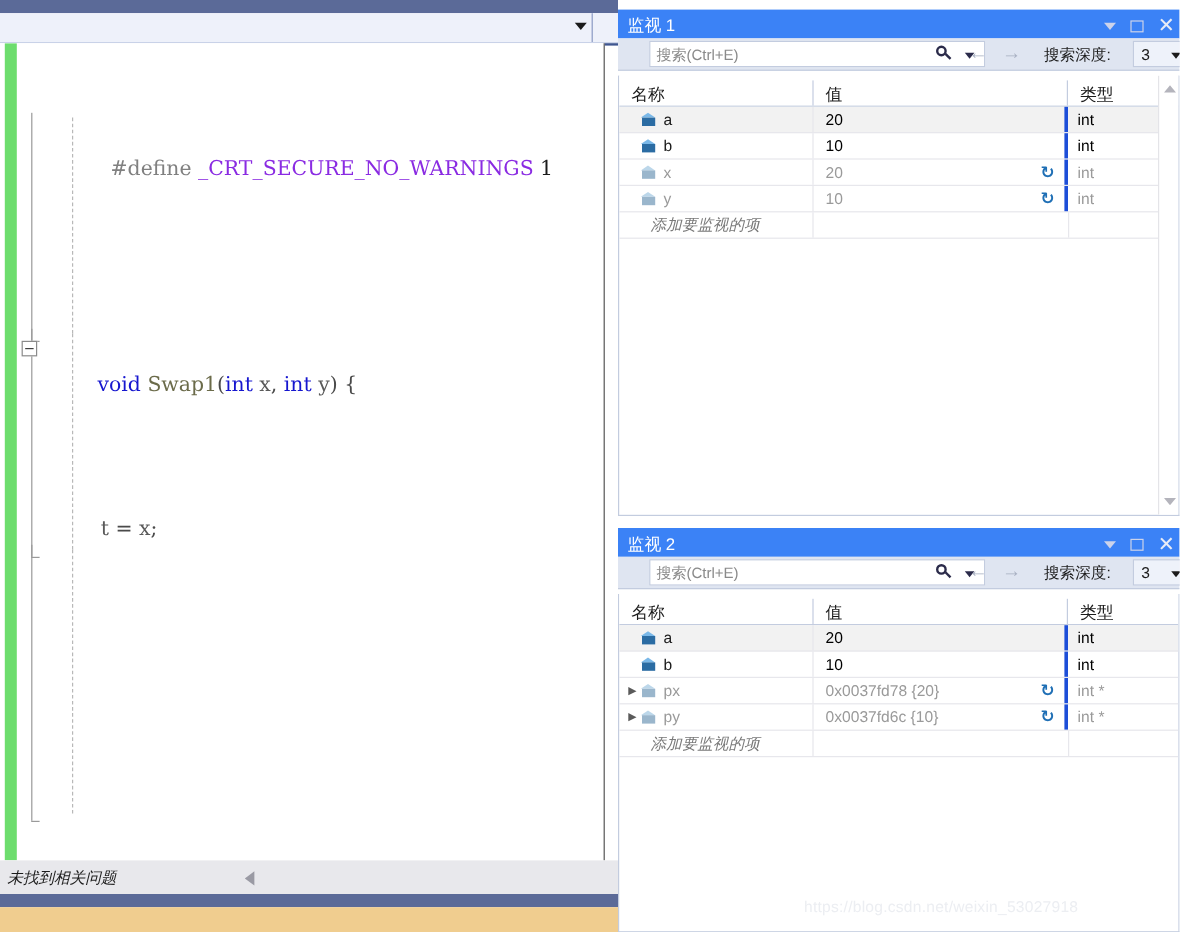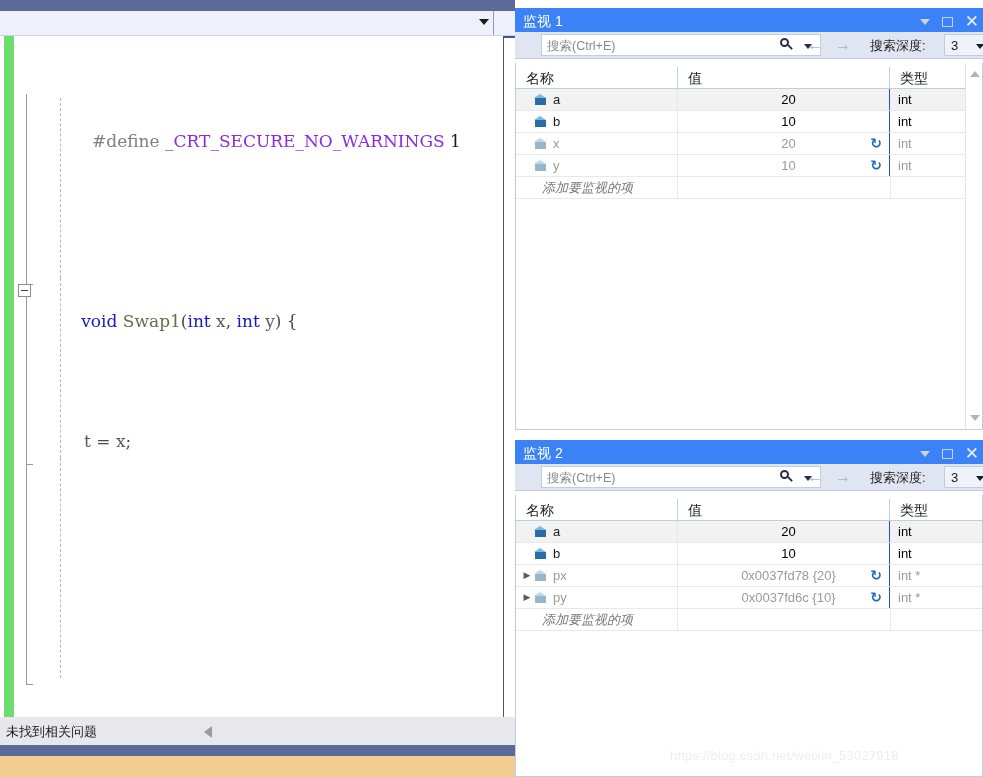--- a/index.html
+++ b/index.html
@@ -45,21 +45,21 @@
   .fold:after{content:"";position:absolute;left:2px;top:5px;width:7px;height:1px;background:#404040;}
   .vline{position:absolute;left:26px;width:1px;background:#9a9a9a;}
   .dline{position:absolute;left:60px;width:0;border-left:1px dashed #b8b8b8;}
   .lelbow{position:absolute;left:26px;width:7px;height:1px;background:#9a9a9a;}
 
   
   .editor-sb{position:absolute;left:503px;top:36px;width:12px;height:681px;background:#fff;border-left:1px solid #555;}
   .editor-sb .thumb{position:absolute;left:0;top:0;width:12px;height:2px;background:#3f5691;}
 
   
-  .errbar{position:absolute;left:0;top:717px;width:515px;height:28px;background:#e8e8ec;}
+  .errbar{position:absolute;left:0;top:717px;width:515px;height:28px;background:#e8e8ec;font-style:italic;}
   .errbar .txt{position:absolute;left:6px;top:6px;font-size:13px;color:#1b1b1b;}
   .errbar .lefttri{position:absolute;left:204px;top:9px;width:0;height:0;
         border-top:6px solid transparent;border-bottom:6px solid transparent;border-right:8px solid #9a9aa4;}
   .bluebar{position:absolute;left:0;top:745px;width:515px;height:11px;background:#5b6a98;}
   .goldbar{position:absolute;left:0;top:756px;width:515px;height:21px;background:#f0cd8f;}
 
   
   .watch{position:absolute;background:#fff;}
   .watch-title{height:24px;background:#3b82f6;color:#fff;position:relative;}
   .watch-title .t{position:absolute;left:8px;top:5px;font-size:14px;color:#fff;}
@@ -93,21 +93,21 @@
   .gh{font-size:14px;color:#1b1b1b;padding:3px 0 0 10px;box-sizing:border-box;
       border-right:1px solid #c3ccdf;}
   .c-name{width:162px;}
   .c-val{width:212px;}
   .c-type{width:66px;border-right:none;}
   .grow{display:flex;height:21px;align-items:center;border-bottom:1px solid #e7e7ec;font-size:13px;}
   .grow.sel{background:#f2f2f2;}
   .gc-name{width:162px;display:flex;align-items:center;box-sizing:border-box;padding-left:4px;
            border-right:1px solid #e7e7ec;height:21px;}
   .gc-val{width:212px;box-sizing:border-box;padding-left:10px;position:relative;height:21px;
-          border-right:1px solid #1d4ed8;line-height:21px;text-align:center;}
+          border-right:3px solid #1d4ed8;line-height:21px;}
   .gc-type{width:66px;box-sizing:border-box;padding-left:8px;line-height:21px;height:21px;}
   .expander{width:14px;text-align:center;font-size:9px;color:#5a5a5a;line-height:21px;}
   .cube{width:13px;height:12px;margin-right:6px;position:relative;flex:0 0 auto;}
   .cube .top{position:absolute;left:0;top:0;width:0;height:0;
       border-left:6px solid transparent;border-right:6px solid transparent;border-bottom:4px solid #7ab8e8;}
   .cube .body{position:absolute;left:1px;top:4px;width:11px;height:7px;background:#2b6ca3;}
   .cube.dim .top{border-bottom-color:#bcd7ea;}
   .cube.dim .body{background:#9ab6cc;}
   .nm{color:#1b1b1b;}
   .dim{color:#9a9a9a;}

